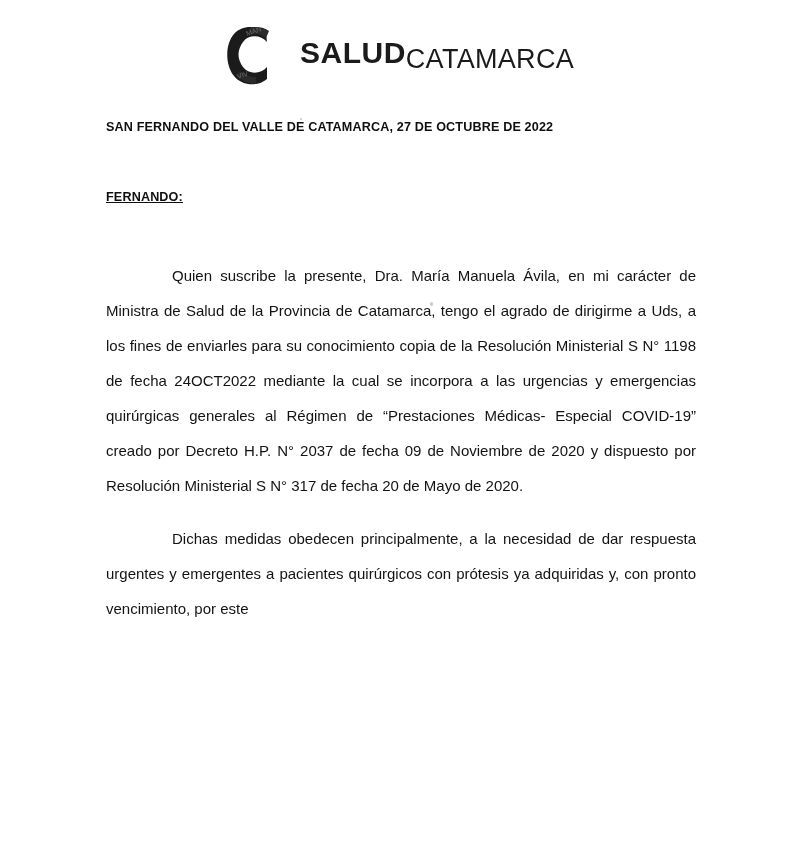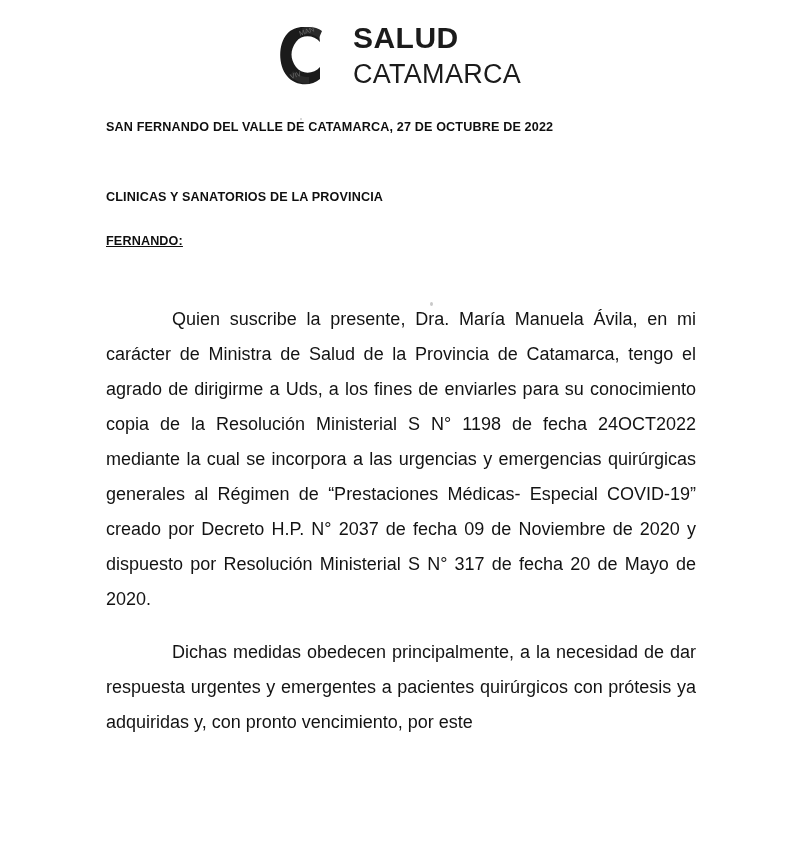--- a/index.html
+++ b/index.html
@@ -44,21 +44,21 @@
     height: 74px;
     display: flex;
     align-items: center;
     justify-content: center;
   }
   .logo-mark svg {
     display: block;
   }
   .logo-words {
     display: flex;
-    flex-direction: column;
+    flex-direction: row;
     justify-content: center;
     line-height: 1;
     padding-bottom: 2px;
   }
   .logo-word-1 {
     font-size: 30px;
     font-weight: bold;
     letter-spacing: 0.5px;
     color: #1b1b1b;
   }
@@ -95,21 +95,21 @@
   .line-present {
     font-size: 12.6px;
     font-weight: bold;
     letter-spacing: 0.15px;
     text-decoration: underline;
     margin: 0 0 54px 0;
     color: #0f0f0f;
   }
 
   .para {
-    font-size: 18px;
+    font-size: 15px;
     line-height: 35px;
     text-align: justify;
     text-justify: inter-word;
     margin: 0 0 18px 0;
     color: #131313;
     text-indent: 66px;
   }
   .para:last-child {
     margin-bottom: 0;
   }
@@ -138,21 +138,20 @@
       </div>
       <div class="logo-words">
         <span class="logo-word-1">SALUD</span>
         <span class="logo-word-2">CATAMARCA</span>
       </div>
     </div>
   </div>
 
   <div class="content">
     <p class="line-date">SAN FERNANDO DEL VALLE DE CATAMARCA, 27 DE OCTUBRE DE 2022</p>
-    <p class="line-addressee">CLINICAS Y SANATORIOS DE LA PROVINCIA</p>
     <p class="line-present">FERNANDO:</p>
 
     <p class="para">Quien suscribe la presente, Dra. María Manuela Ávila, en mi carácter de Ministra de Salud de la Provincia de Catamarca, tengo el agrado de dirigirme a Uds, a los fines de enviarles para su conocimiento copia de la Resolución Ministerial S N° 1198 de fecha 24OCT2022 mediante la cual se incorpora a las urgencias y emergencias quirúrgicas generales al Régimen de “Prestaciones Médicas- Especial COVID-19” creado por Decreto H.P. N° 2037 de fecha 09 de Noviembre de 2020 y dispuesto por Resolución Ministerial S N° 317 de fecha 20 de Mayo de 2020.</p>
     <p class="para">Dichas medidas obedecen principalmente, a la necesidad de dar respuesta urgentes y emergentes a pacientes quirúrgicos con prótesis ya adquiridas y, con pronto vencimiento, por este</p>
   </div>
 
   <div class="speck" style="left:430px; top:302px; width:3px; height:4px;"></div>
   <div class="speck" style="left:300px; top:118px; width:2px; height:2px;"></div>
 
 </div>

